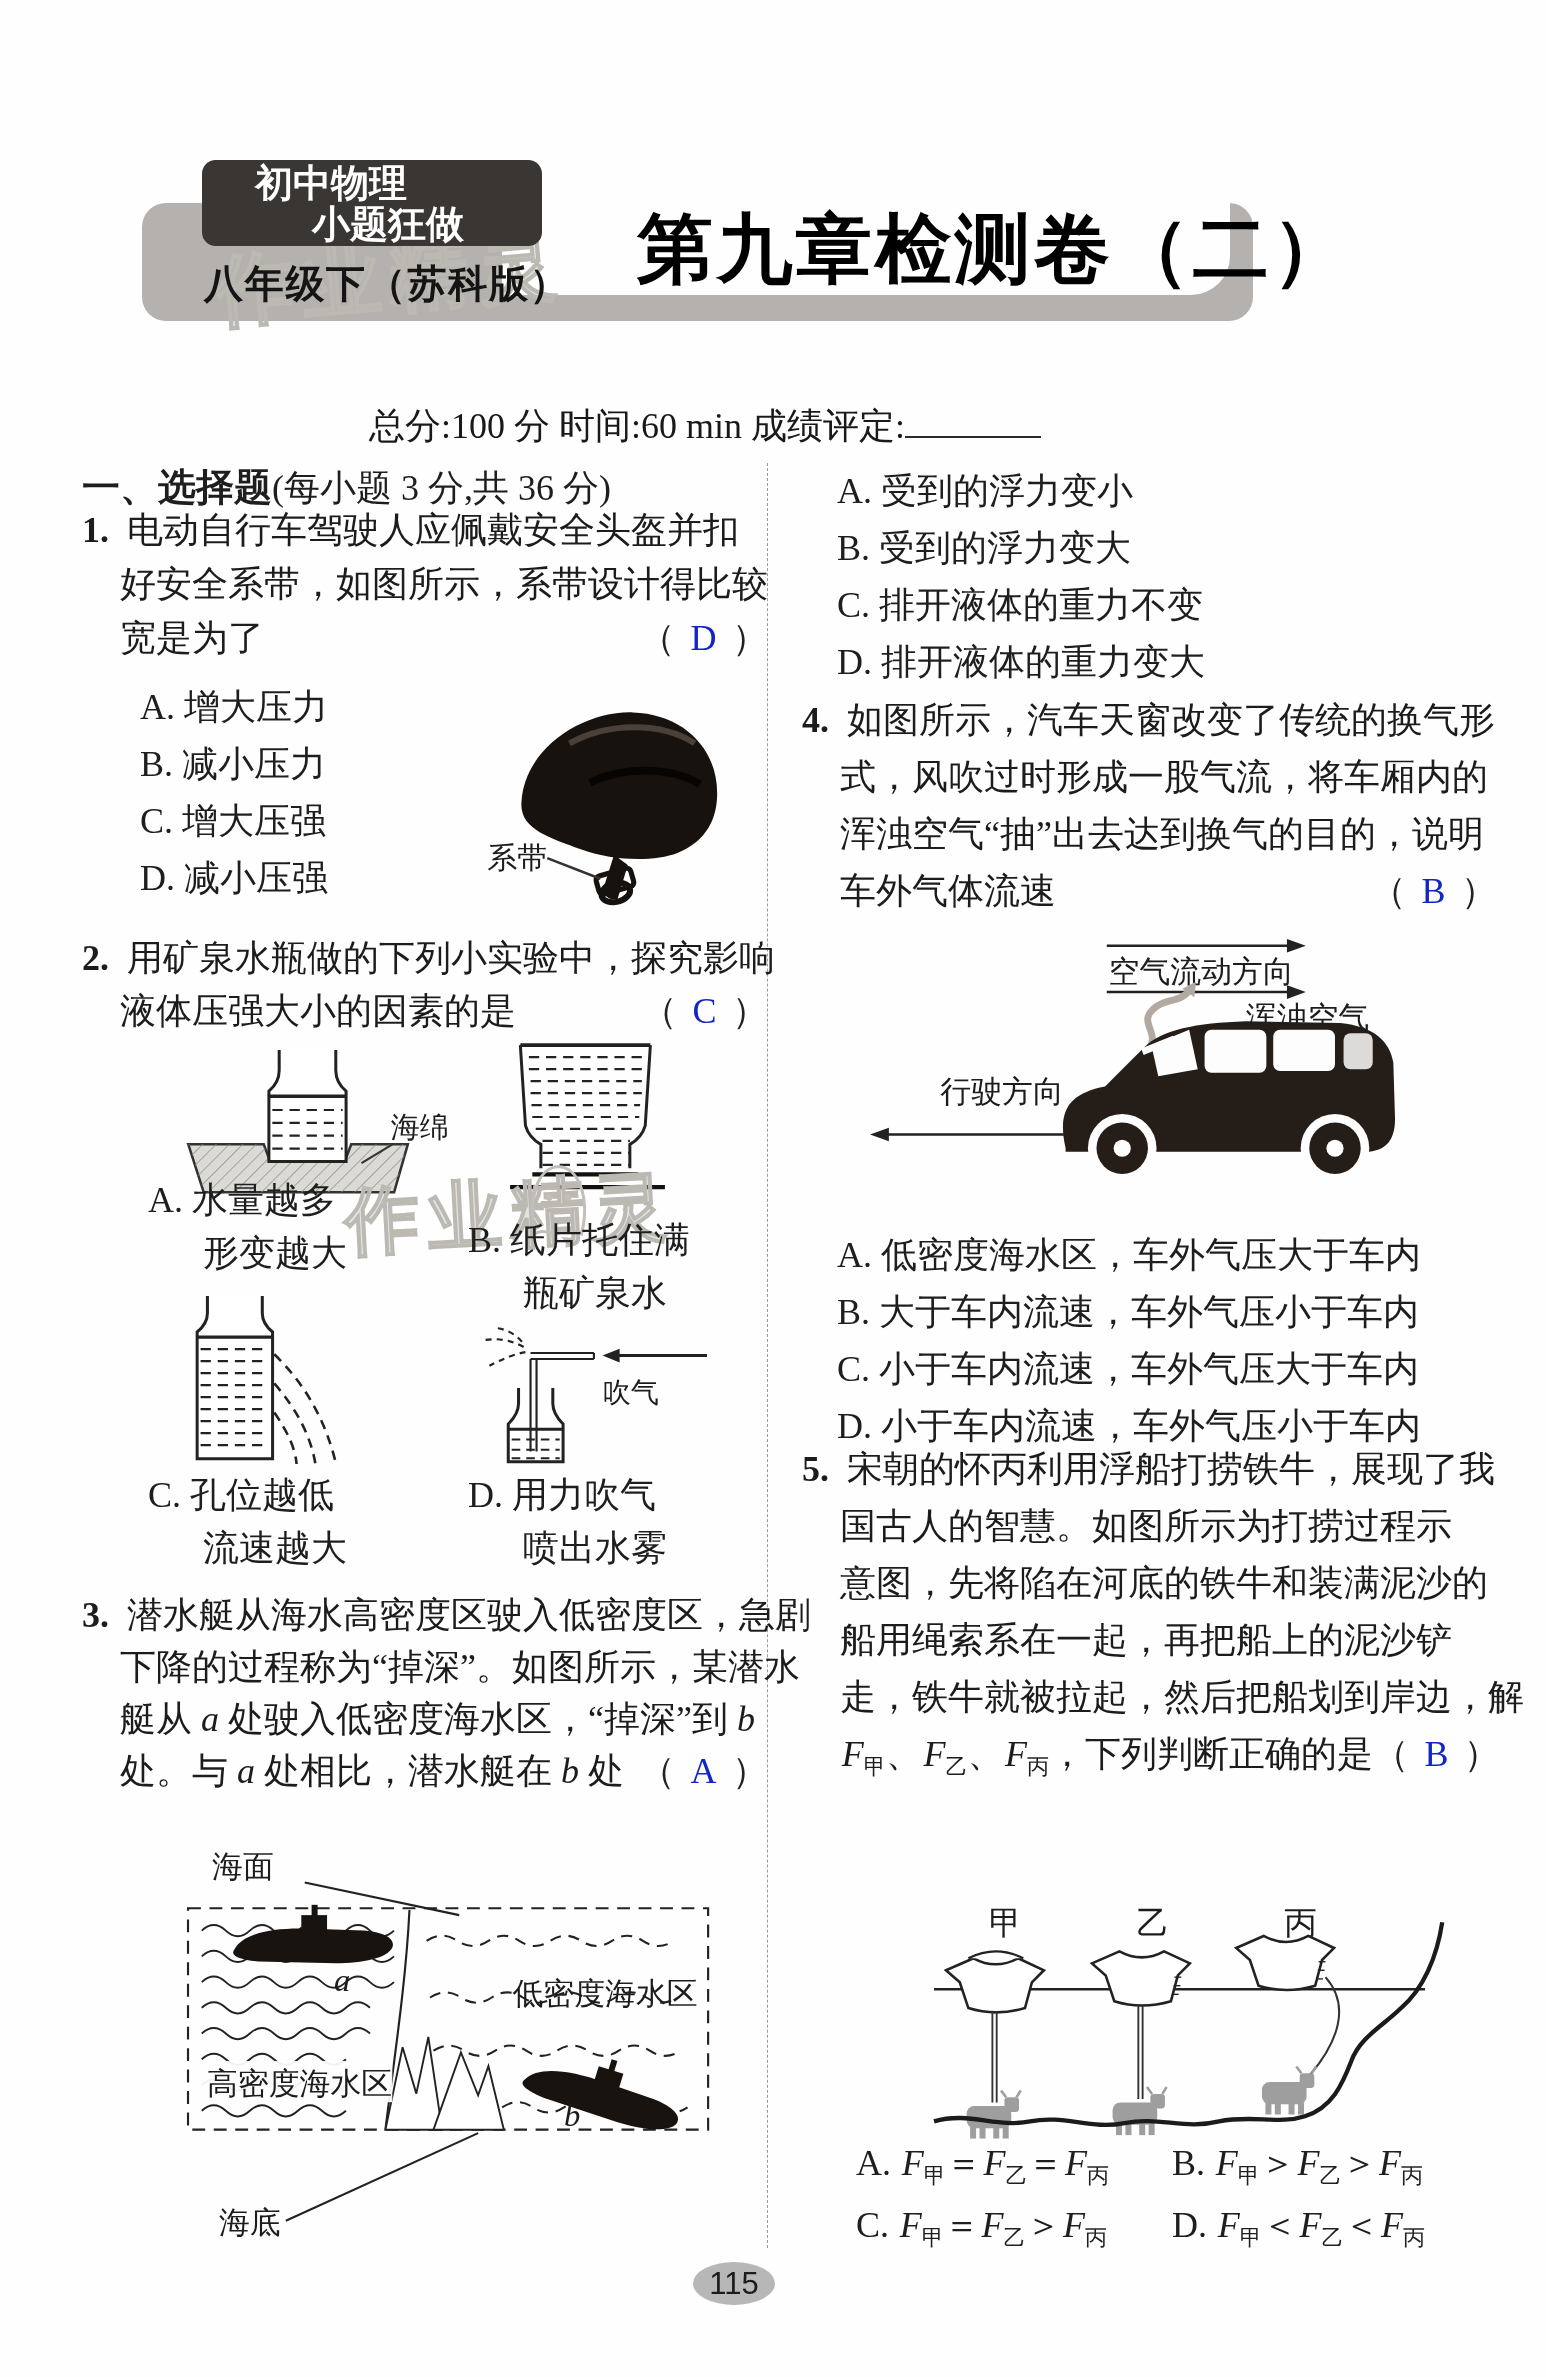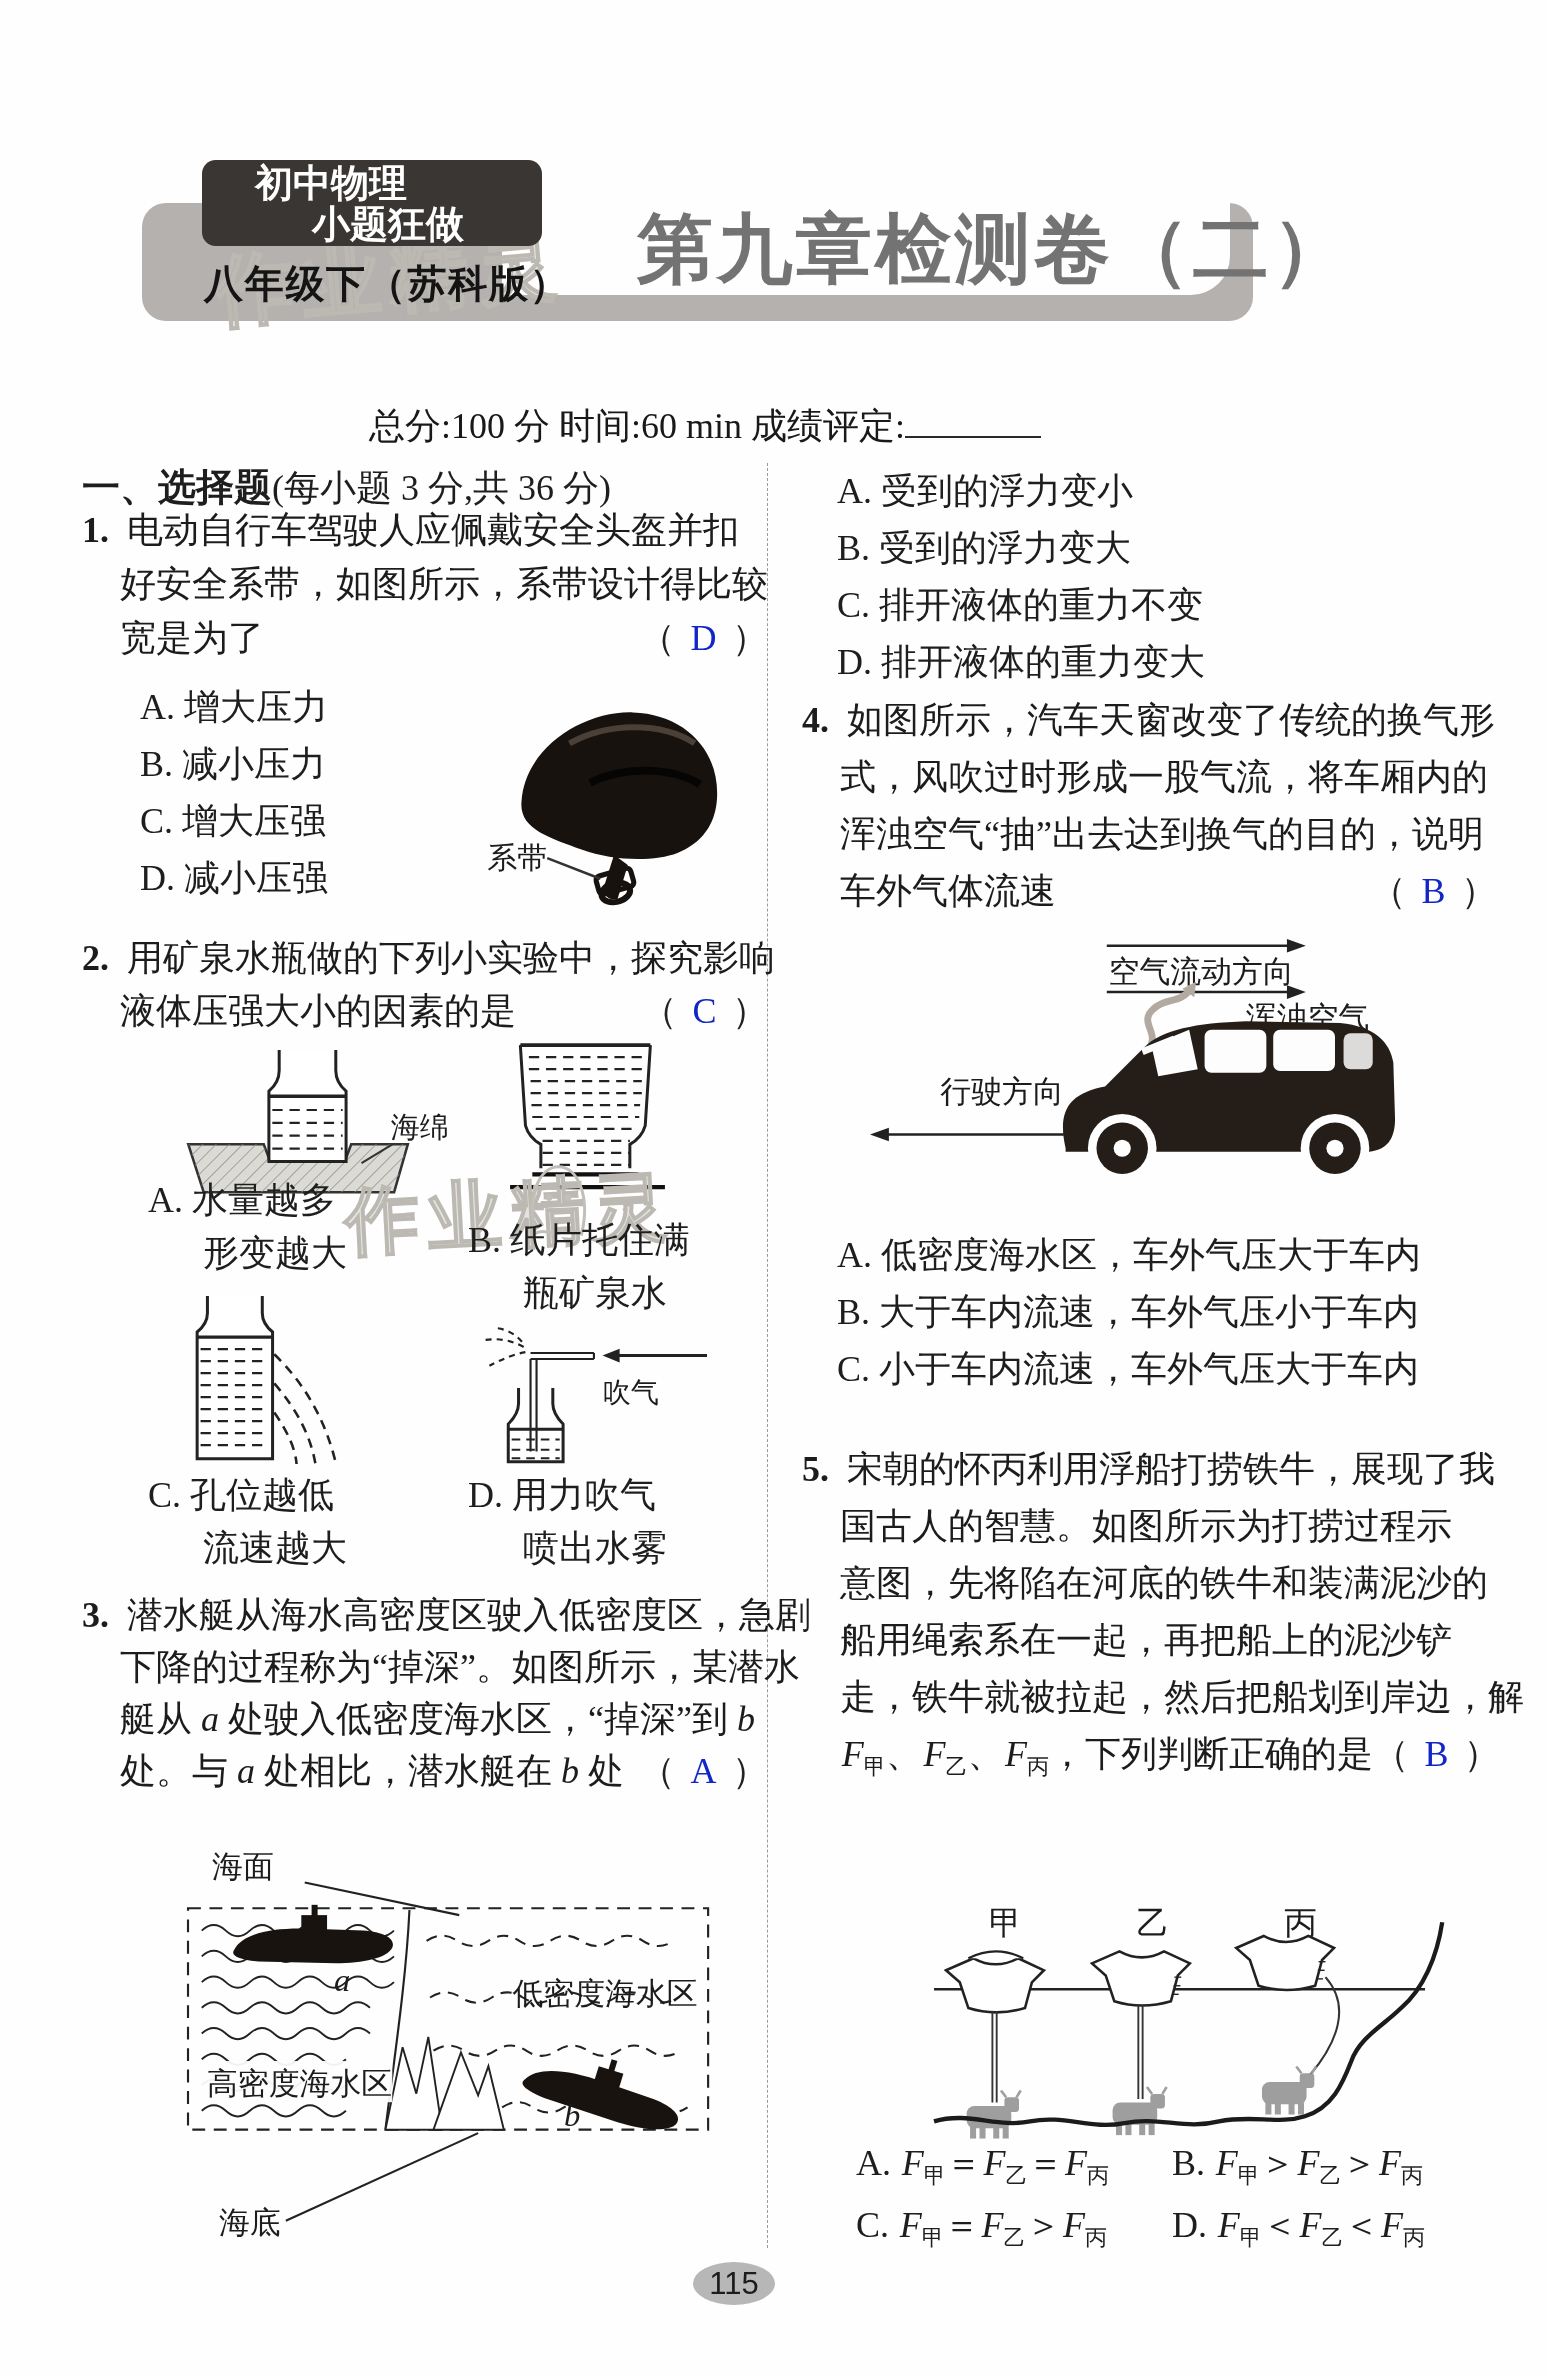--- a/index.html
+++ b/index.html
@@ -10,21 +10,21 @@
             background:#b4b1ae;border-radius:24px;}
   .titlebox{position:absolute;left:502px;top:146px;width:728px;height:149px;background:#fefefe;
             border-bottom-right-radius:39px;}
   .badge{position:absolute;left:202px;top:160px;width:340px;height:86px;background:#3a3633;
          border-radius:13.7px;color:#fff;font-family:"Liberation Sans","DejaVu Sans",sans-serif;
          font-weight:bold;font-size:38px;line-height:41px;padding-top:3.4px;box-sizing:border-box;}
   .badge .b1{padding-left:53px;}
   .badge .b2{padding-left:110px;}
   .edition{position:absolute;left:204px;top:257px;font-size:39px;font-weight:bold;color:#141414;
            letter-spacing:1.7px;}
-  .doctitle{position:absolute;left:637px;top:199px;font-size:76px;font-weight:bold;color:#737373;
+  .doctitle{position:absolute;left:637px;top:199px;font-size:76px;font-weight:bold;color:#000000;
             font-family:"Liberation Sans","DejaVu Sans",sans-serif;letter-spacing:3.4px;}
   .wm{position:absolute;font-family:"Liberation Sans","DejaVu Sans",sans-serif;font-weight:bold;
       color:rgba(186,183,177,0.38);-webkit-text-stroke:1.7px #bcb9b3;letter-spacing:8.6px;
       pointer-events:none;white-space:nowrap;}
   .wm1{left:214px;top:225px;font-size:79px;transform:rotate(-5deg);}
   .wm2{left:345px;top:1165px;font-size:74px;transform:rotate(-3deg);}
   
   .infoline{position:absolute;left:369px;top:402px;font-size:36px;color:#191919;}
   .infoline span{margin-right:0;}
   .inf-t{margin-right:67px;}
@@ -332,20 +332,21 @@
 
     <text x="96" y="198" font-size="36">行驶方向</text>
     <line x1="240" y1="236" x2="28" y2="236" stroke="#222" stroke-width="3"></line>
     <polygon points="14,236 36,228 36,244" fill="#222"></polygon>
   </svg>
 
   <div class="opts" style="left:837px;top:1227px;line-height:57px;">
     <div class="o">A. 低密度海水区，车外气压大于车内</div>
     <div class="o">B. 大于车内流速，车外气压小于车内</div>
     <div class="o">C. 小于车内流速，车外气压大于车内</div>
+    <div class="o">D. 小于车内流速，车外气压小于车内</div>
   </div>
 
   <div class="q" style="left:802px;top:1441px;width:695px;line-height:57px;">
     <div class="ln"><span class="num">5.</span><span>宋朝的怀丙利用浮船打捞铁牛，展现了我</span></div>
     <div class="ln cont">国古人的智慧。如图所示为打捞过程示</div>
     <div class="ln cont">意图，先将陷在河底的铁牛和装满泥沙的</div>
     <div class="ln cont">船用绳索系在一起，再把船上的泥沙铲</div>
     <div class="ln cont">走，铁牛就被拉起，然后把船划到岸边，解</div>
     <div class="ln cont lnf">
       <span><span class="F">F</span><sub>甲</sub><span>、</span><span class="F">F</span><sub>乙</sub><span>、</span><span class="F">F</span><sub>丙</sub><span>，下列判断正确的是</span></span>

